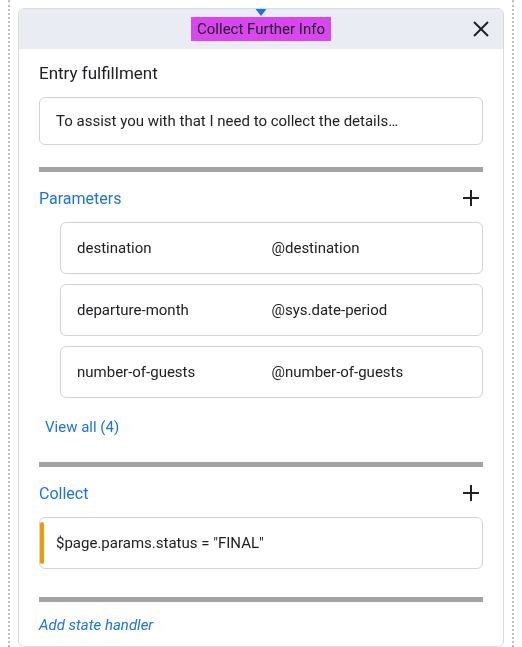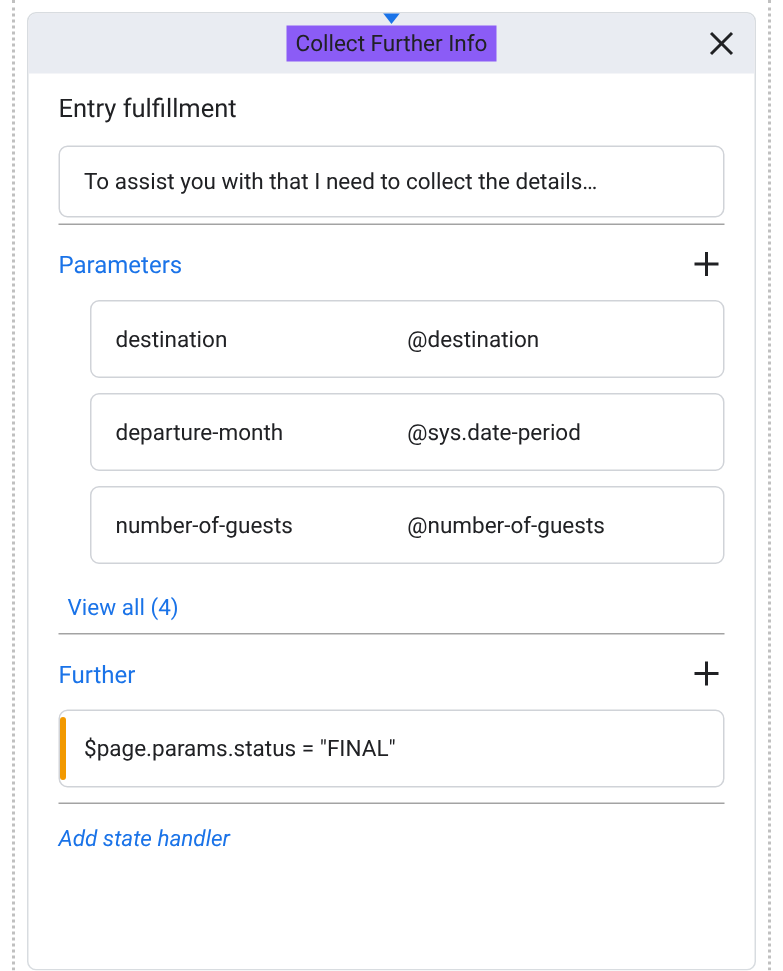--- a/index.html
+++ b/index.html
@@ -44,41 +44,41 @@
     left: 50%;
     transform: translateX(-50%);
     width: 0; height: 0;
     border-left: 7px solid transparent;
     border-right: 7px solid transparent;
     border-top: 9px solid #1a73e8;
   }
   .header-title {
     font-size: 15px;
     color: #202124;
-    background: #8b5cf6;
+    background: #d946ef;
     padding: 3px 6px;
   }
   .close-btn {
     position: absolute;
     right: 10px;
     top: 50%;
     transform: translateY(-50%);
     cursor: pointer;
     width: 24px; height: 24px;
     display: flex;
     align-items: center;
     justify-content: center;
   }
   .close-btn line { stroke: #202124; stroke-width: 2; }
   .content {
     padding: 0 20px;
   }
   .section {
-    border-bottom: 1px solid #a3a3a3;
-    padding: 14px 0 4px;
+    border-bottom: 5px solid #a3a3a3;
+    padding: 14px 0 22px;
   }
   .section:last-child { border-bottom: none; }
   .entry-title {
     font-size: 17px;
     color: #202124;
     margin-bottom: 14px;
     font-weight: 400;
   }
   .text-box {
     border: 1px solid #d0d3d8;
@@ -199,21 +199,21 @@
       <div class="param-row">
         <span class="param-name">number-of-guests</span>
         <span class="param-type">@number-of-guests</span>
       </div>
 
       <span class="view-all">View all (4)</span>
     </div>
 
     <div class="section">
       <div class="section-head">
-        <span class="section-title">Further</span>
+        <span class="section-title">Collect</span>
         <div class="plus-btn">
           <svg width="20" height="20" viewBox="0 0 20 20">
             <line x1="10" y1="2" x2="10" y2="18"></line>
             <line x1="2" y1="10" x2="18" y2="10"></line>
           </svg>
         </div>
       </div>
       <div class="route-box">
         <span>$page.params.status = "FINAL"</span>
       </div>

